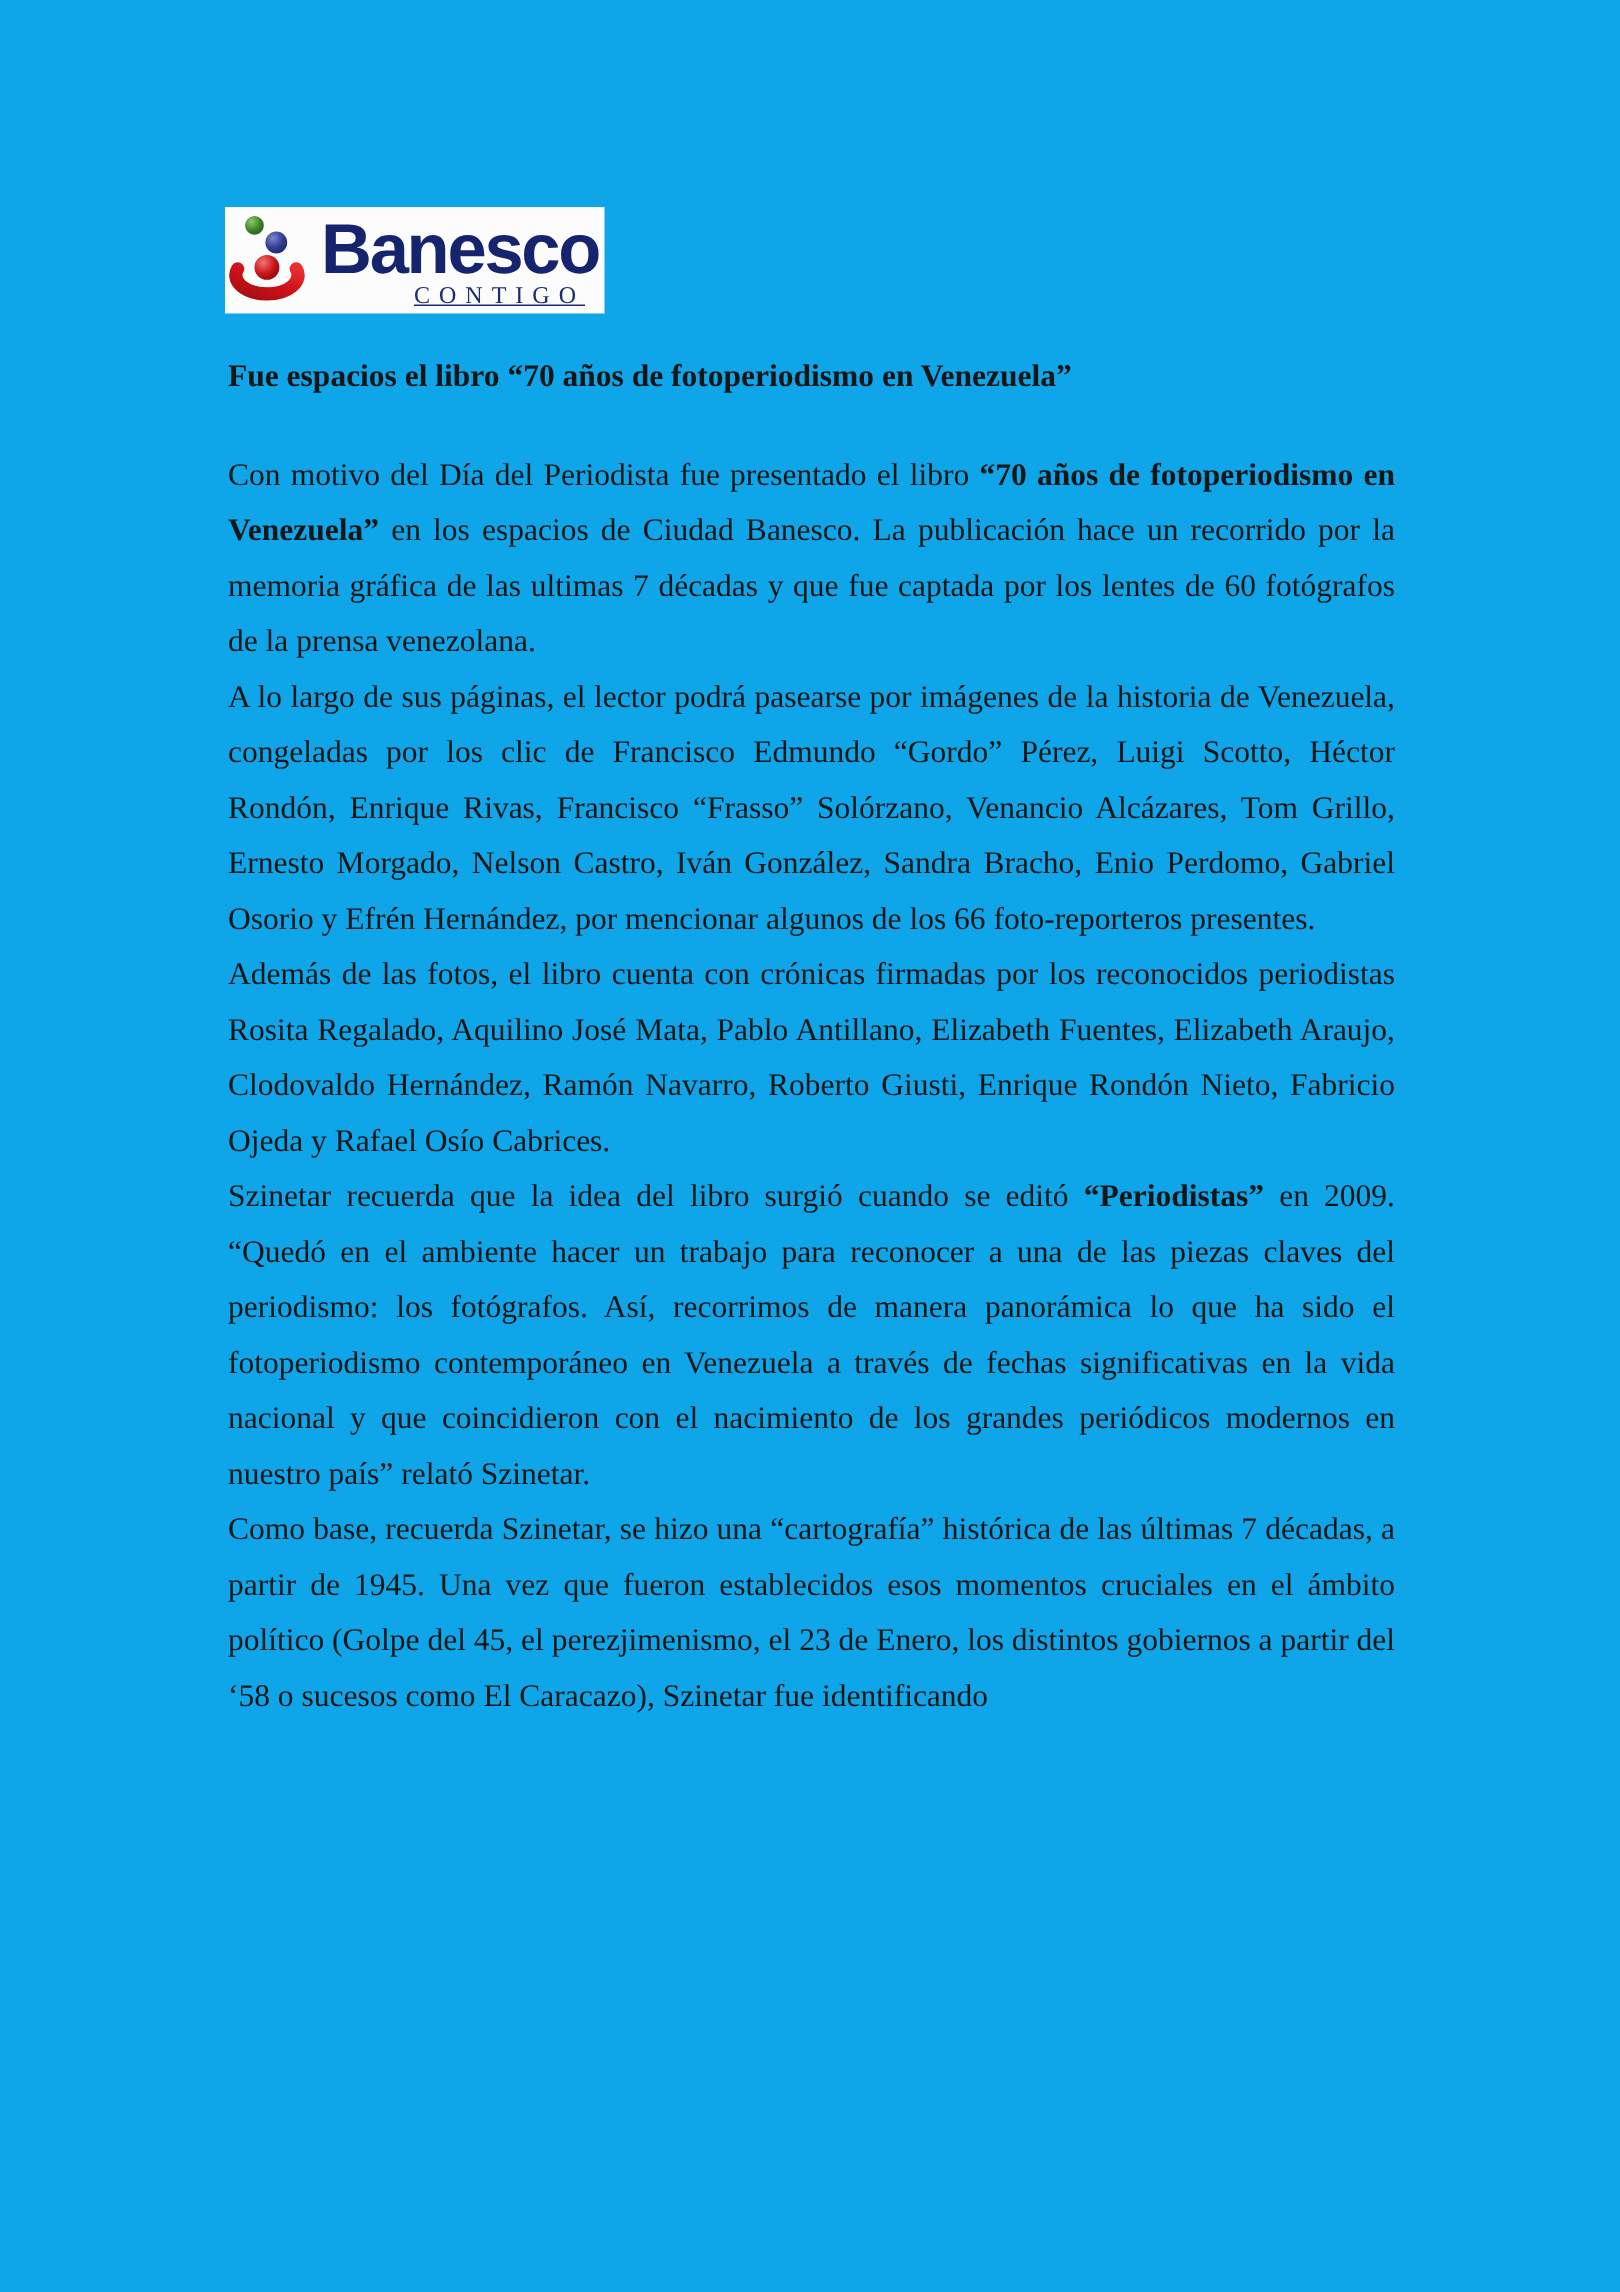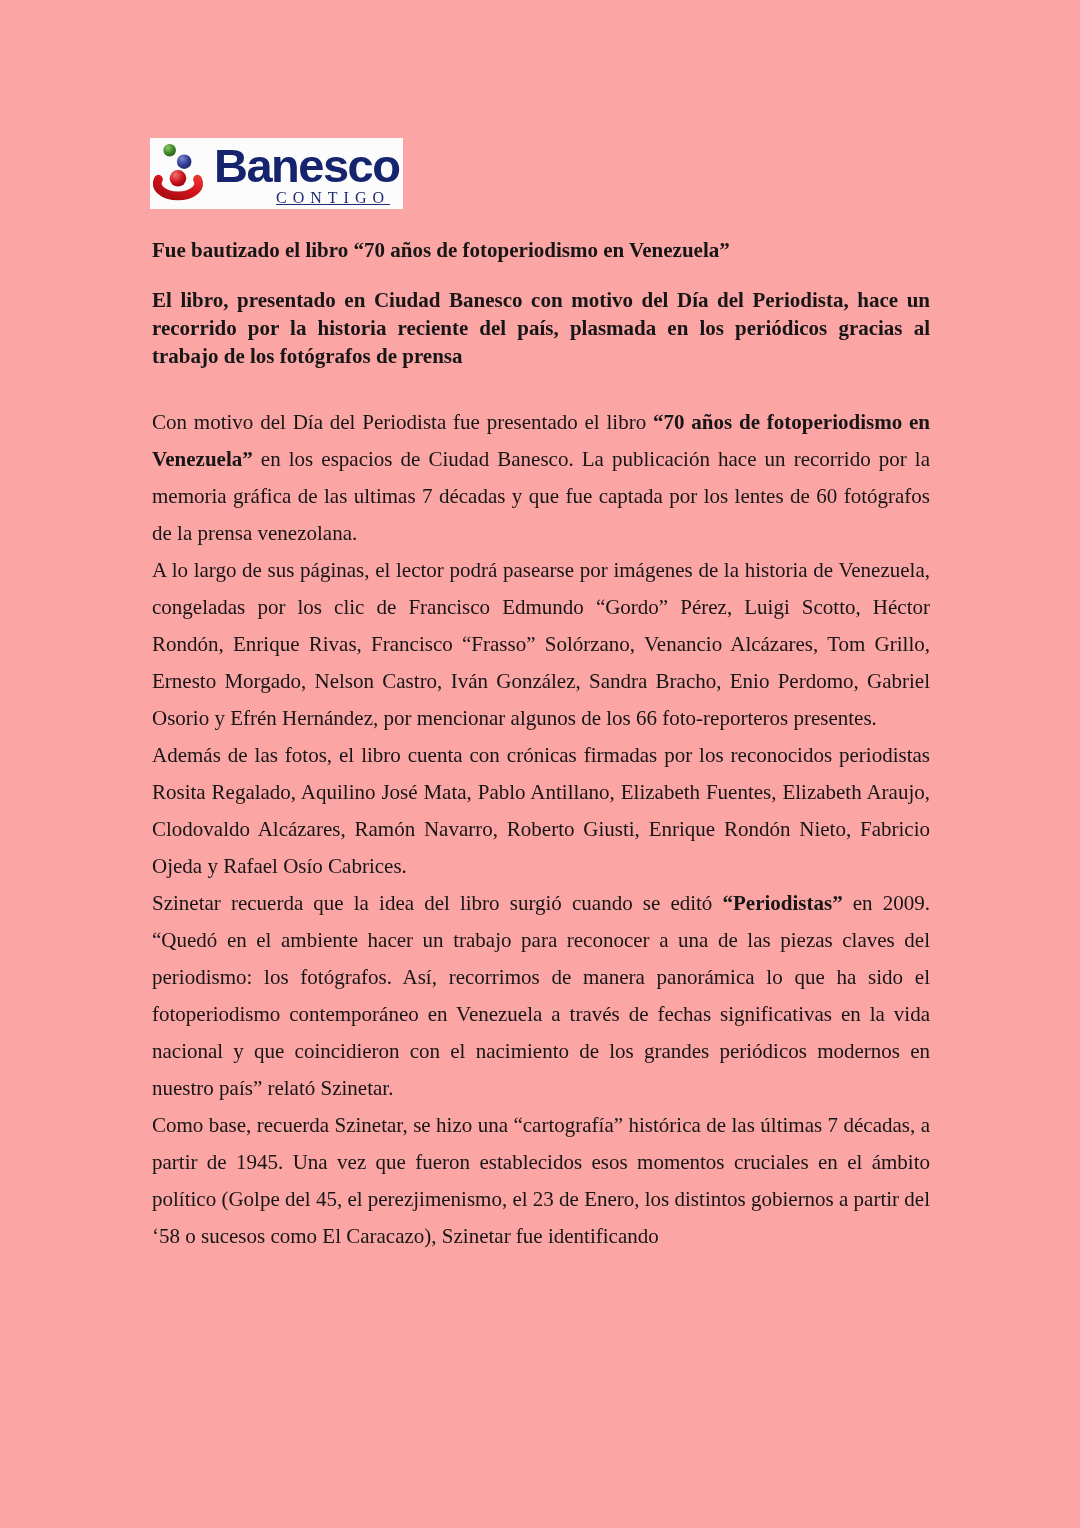--- a/index.html
+++ b/index.html
@@ -8,21 +8,21 @@
     height: 1528px;
     background: #ffffff;
     position: relative;
     font-family: "Liberation Serif", serif;
     color: #161616;
     -webkit-font-smoothing: antialiased;
   }
   .page {
     position: absolute;
     inset: 0;
-    background: #fca5a5;
+    background: #0ea5e9;
     overflow: hidden;
     padding-left: 37px;
   }
 
   
   .logo {
     position: absolute;
     left: 150px;
     top: 138px;
     display: flex;
@@ -117,24 +117,23 @@
       <circle cx="17" cy="9" r="6" fill="url(#greenGrad)"></circle>
       <circle cx="31" cy="20" r="7" fill="url(#blueGrad)"></circle>
     </svg>
     <div class="logo-text">
       <div class="brand">Banesco</div>
       <div class="tagline">CONTIGO</div>
     </div>
   </header>
 
   <main class="doc">
-    <h1 class="title"><span class="r-bold">Fue bautizado el libro </span><span class="r-bold-italic">“70 años de fotoperiodismo en Venezuela”</span></h1>
-    <h2 class="subtitle"><span class="r-bold">El libro, presentado en Ciudad Banesco con motivo del Día del Periodista, hace un recorrido por la historia reciente del país,  plasmada en los periódicos gracias al trabajo de los fotógrafos de prensa</span></h2>
+    <h1 class="title"><span class="r-bold">Fue espacios el libro </span><span class="r-bold-italic">“70 años de fotoperiodismo en Venezuela”</span></h1>
     <section class="body-text">
         <p class="para"><span class="r-normal">Con motivo del Día del Periodista fue presentado el libro </span><span class="r-bold-italic">“70 años de fotoperiodismo en Venezuela”</span><span class="r-normal"> en los espacios de Ciudad Banesco. La publicación hace un recorrido por la memoria gráfica de las ultimas 7 décadas y que fue captada por los lentes de 60 fotógrafos de la prensa venezolana.</span></p>
         <p class="para"><span class="r-normal">A lo largo de sus páginas, el lector podrá pasearse por imágenes de la historia de Venezuela, congeladas por los clic de Francisco Edmundo “Gordo” Pérez, Luigi Scotto, Héctor Rondón, Enrique Rivas, Francisco “Frasso” Solórzano, Venancio Alcázares, Tom Grillo, Ernesto Morgado, Nelson Castro, Iván González, Sandra Bracho, Enio Perdomo, Gabriel Osorio y Efrén Hernández, por mencionar algunos de los 66 foto-reporteros presentes.</span></p>
-        <p class="para"><span class="r-normal">Además de las fotos, el libro cuenta con crónicas firmadas por los reconocidos periodistas Rosita Regalado, Aquilino José Mata, Pablo Antillano, Elizabeth Fuentes, Elizabeth Araujo, Clodovaldo Alcázares, Ramón Navarro, Roberto Giusti, Enrique Rondón Nieto, Fabricio Ojeda y Rafael Osío Cabrices.</span></p>
+        <p class="para"><span class="r-normal">Además de las fotos, el libro cuenta con crónicas firmadas por los reconocidos periodistas Rosita Regalado, Aquilino José Mata, Pablo Antillano, Elizabeth Fuentes, Elizabeth Araujo, Clodovaldo Hernández, Ramón Navarro, Roberto Giusti, Enrique Rondón Nieto, Fabricio Ojeda y Rafael Osío Cabrices.</span></p>
         <p class="para"><span class="r-normal">Szinetar recuerda que la idea del libro surgió cuando se editó </span><span class="r-bold-italic">“Periodistas”</span><span class="r-normal"> en 2009. “Quedó en el ambiente hacer un trabajo para reconocer a una de las piezas claves del periodismo: los fotógrafos. Así, recorrimos de manera panorámica lo que ha sido el fotoperiodismo contemporáneo en Venezuela a través de fechas significativas en la vida nacional y que coincidieron con el nacimiento de los grandes periódicos modernos en nuestro país” relató Szinetar.</span></p>
         <p class="para"><span class="r-normal">Como base, recuerda Szinetar, se hizo una “cartografía” histórica de las últimas 7 décadas, a partir de 1945. Una vez que fueron establecidos esos momentos cruciales en el ámbito político (Golpe del 45, el perezjimenismo, el 23 de Enero, los distintos gobiernos a partir del ‘58 o sucesos como El Caracazo), Szinetar fue identificando</span></p>
       </section>
   </main>
 
 </div>
 
 </body></html>

